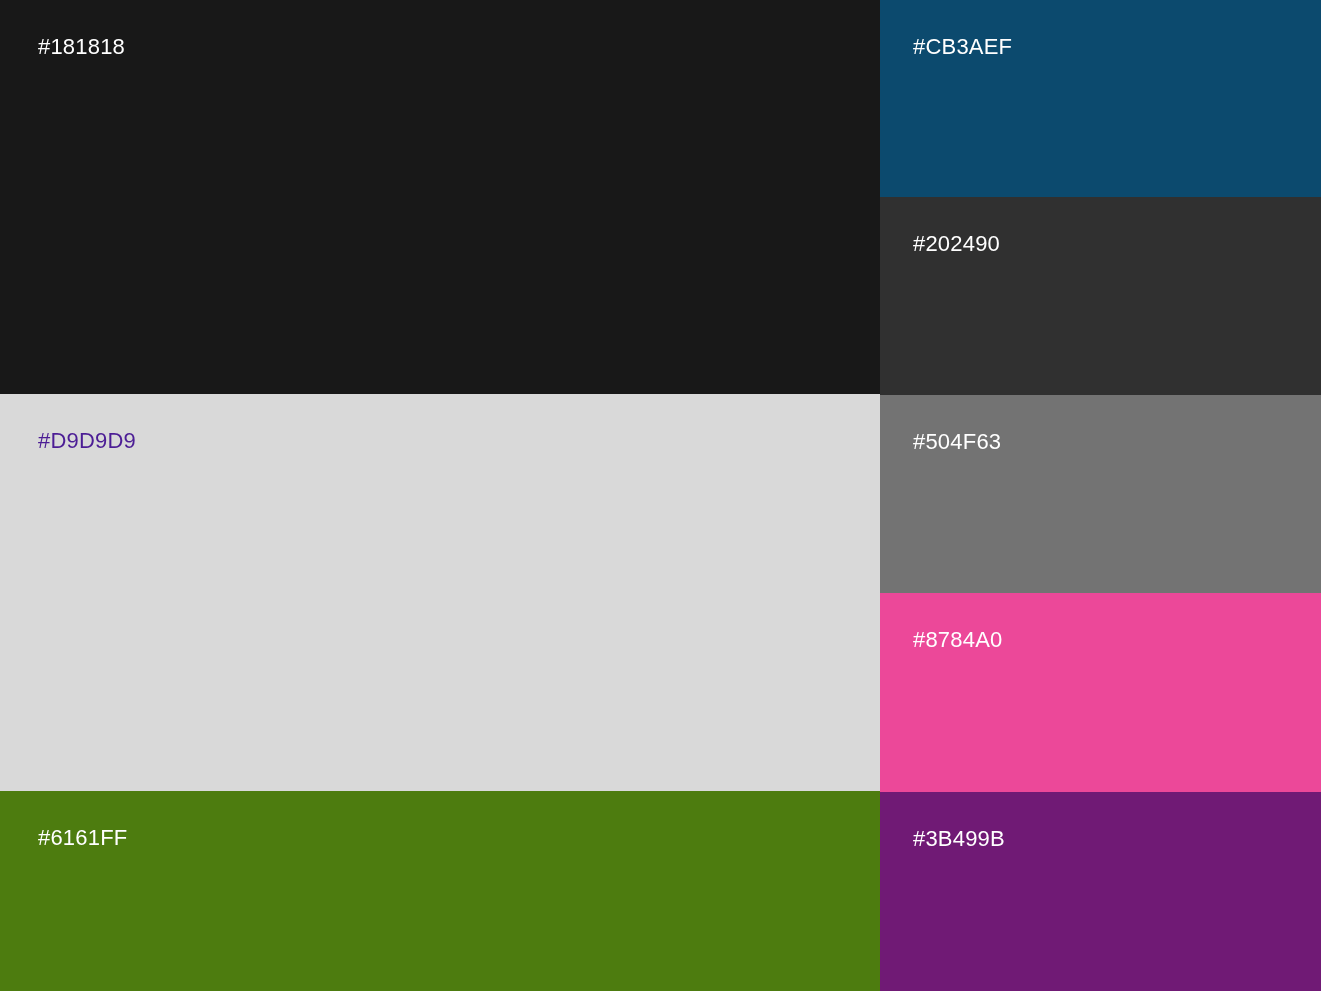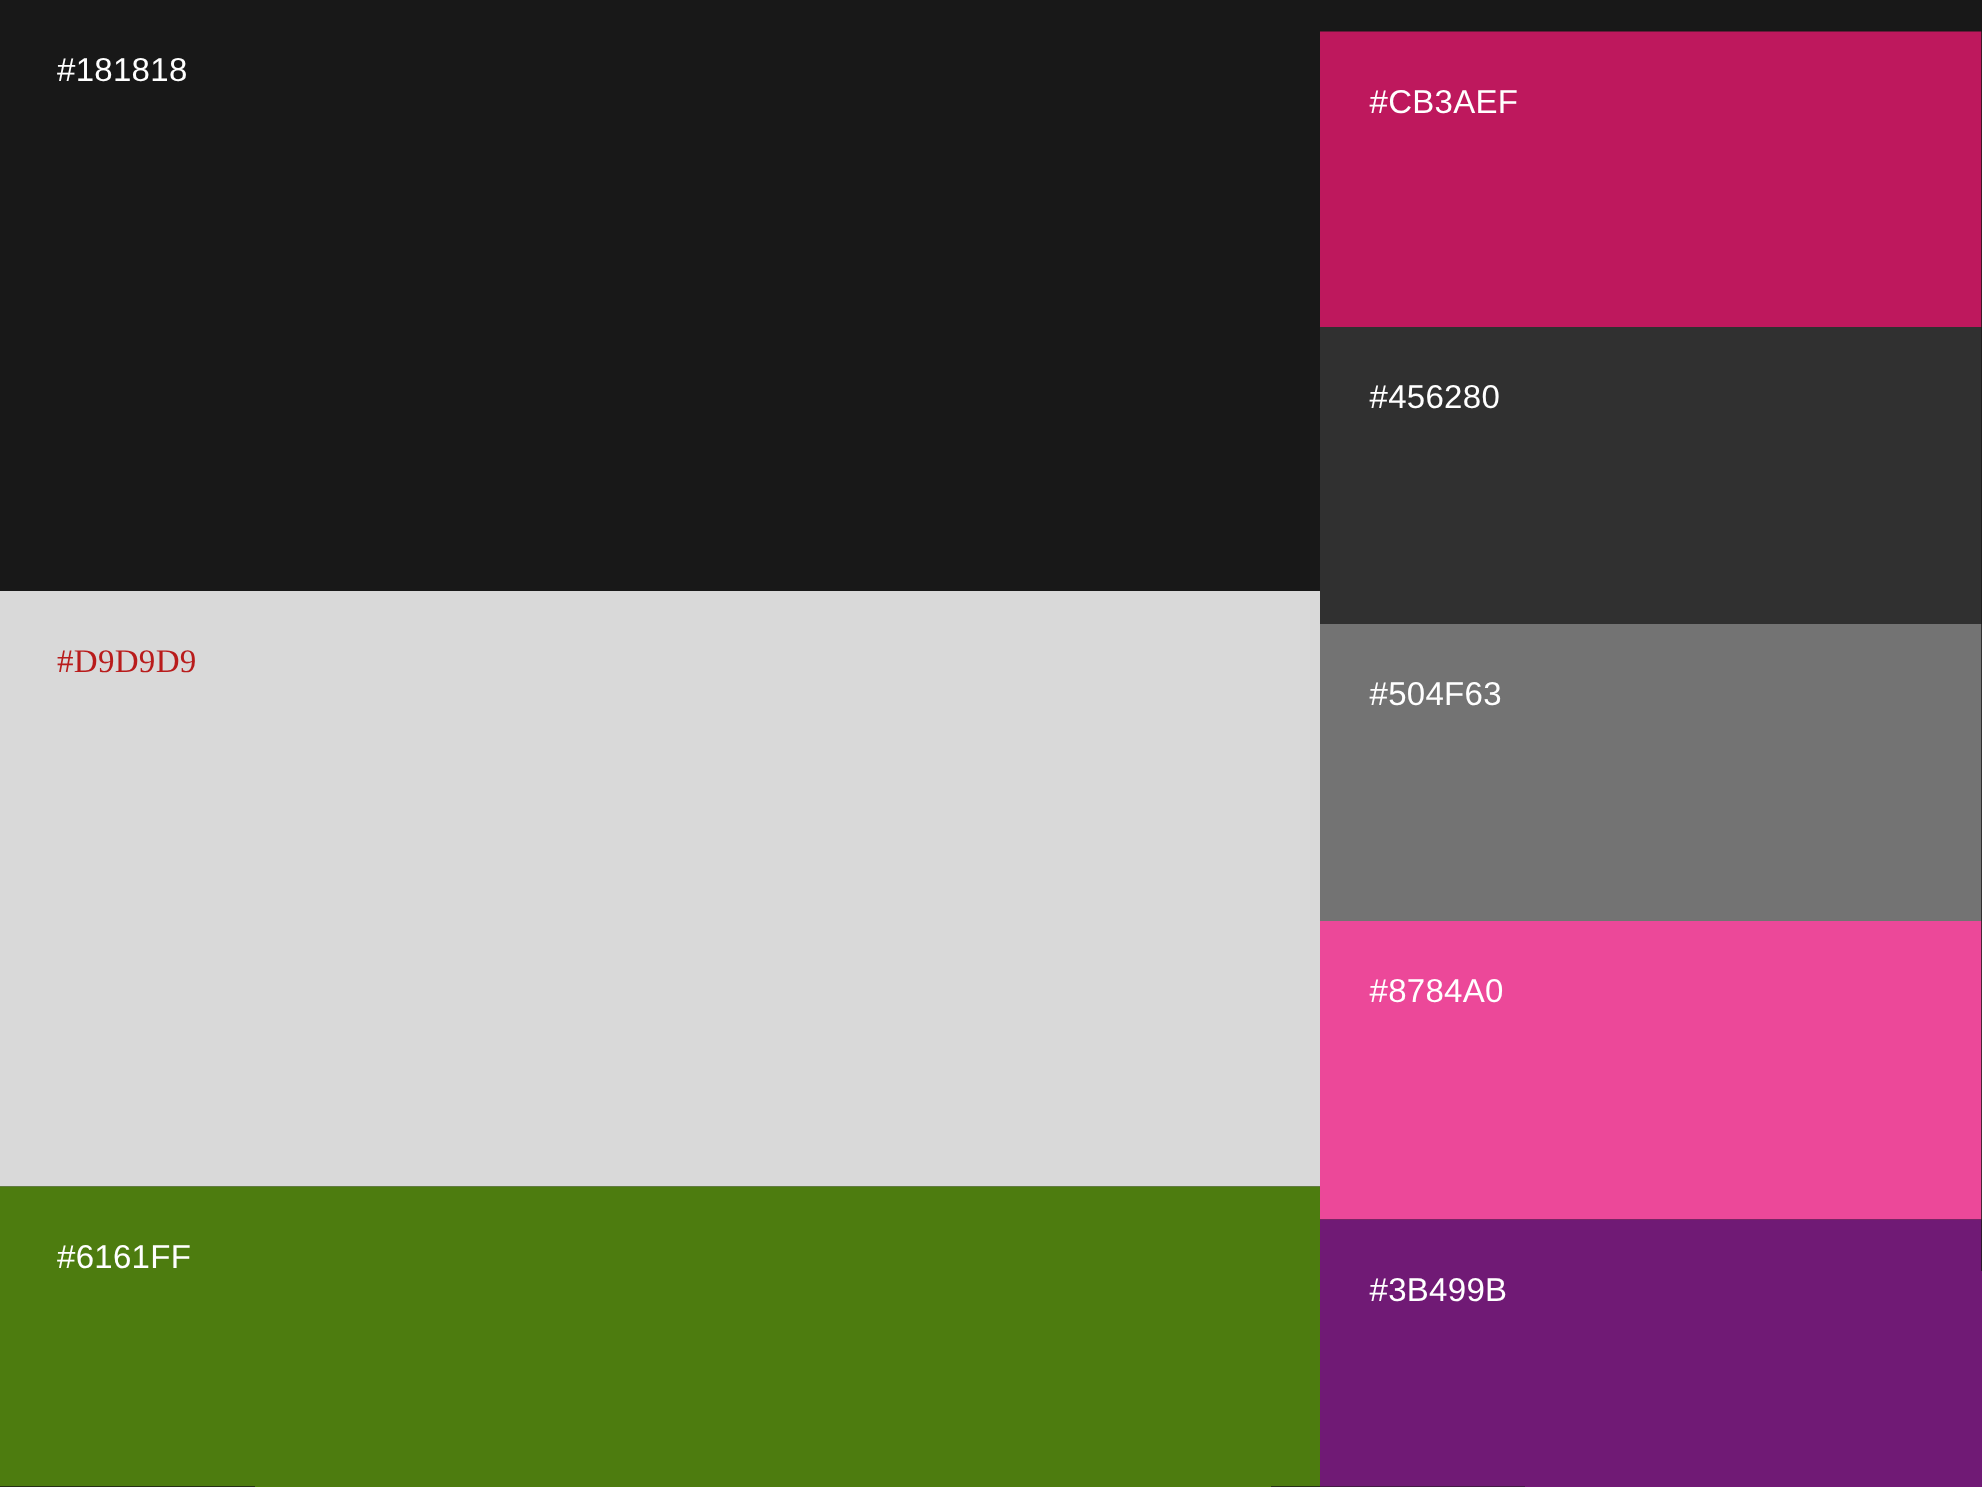--- a/index.html
+++ b/index.html
@@ -51,22 +51,21 @@
   .swatch-label {
     display: block;
     font-size: 22px;
     line-height: 26px;
     letter-spacing: 0.2px;
     font-weight: 400;
     white-space: nowrap;
     color: #ffffff;
   }
   .swatch-label.on-light {
-    color: #b91c1c;
-    font-family: Liberation Serif, serif;
+    color: #4c1d95;
   }
 </style>
 </head>
 <body style="width: 1321px; height: 991px;">
 
 <div class="palette">
 
   <div class="column column-left">
 
     <div class="swatch" style="background-color: rgb(24, 24, 24); height: 394px; flex: 0 0 394px;">
@@ -78,26 +77,26 @@
     </div>
 
     <div class="swatch" style="background-color: #4d7c0f; height: 200px; flex: 0 0 200px;">
       <span class="swatch-label">#6161FF</span>
     </div>
 
   </div>
 
   <div class="column column-right">
 
-    <div class="swatch" style="background-color: #be185d; height: 197px; flex: 0 0 197px; margin-top: 21px;">
+    <div class="swatch" style="background-color: #0c4a6e; height: 197px; flex: 0 0 197px;">
       <span class="swatch-label">#CB3AEF</span>
     </div>
 
     <div class="swatch" style="background-color: rgb(48, 48, 48); height: 198px; flex: 0 0 198px;">
-      <span class="swatch-label">#456280</span>
+      <span class="swatch-label">#202490</span>
     </div>
 
     <div class="swatch" style="background-color: #737373; height: 198px; flex: 0 0 198px;">
       <span class="swatch-label">#504F63</span>
     </div>
 
     <div class="swatch" style="background-color: #ec4899; height: 199px; flex: 0 0 199px;">
       <span class="swatch-label">#8784A0</span>
     </div>
 

